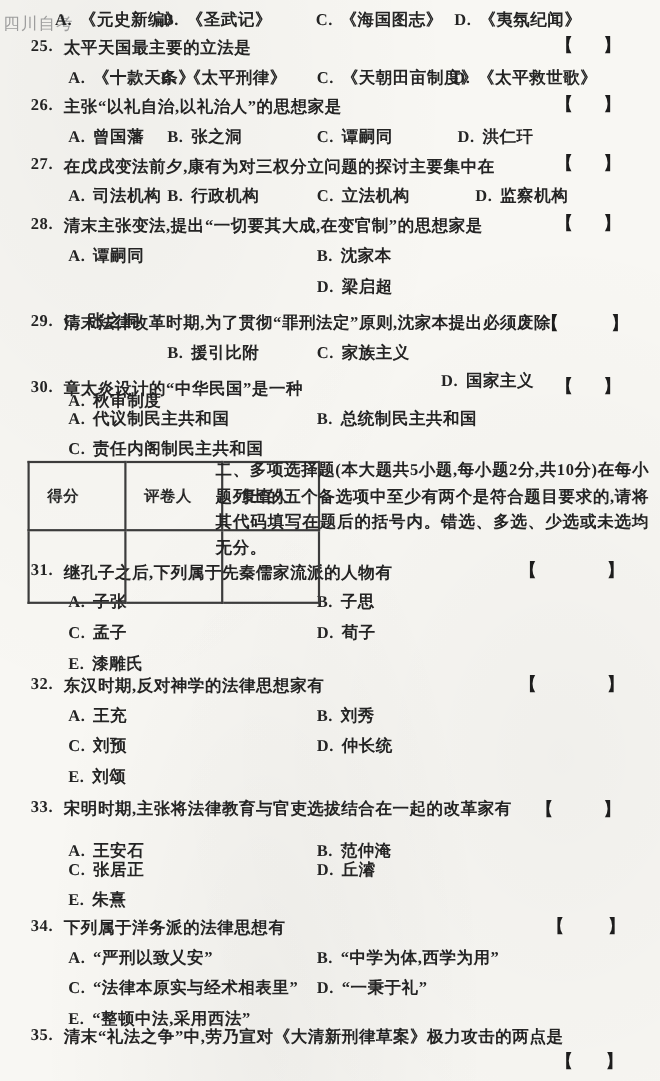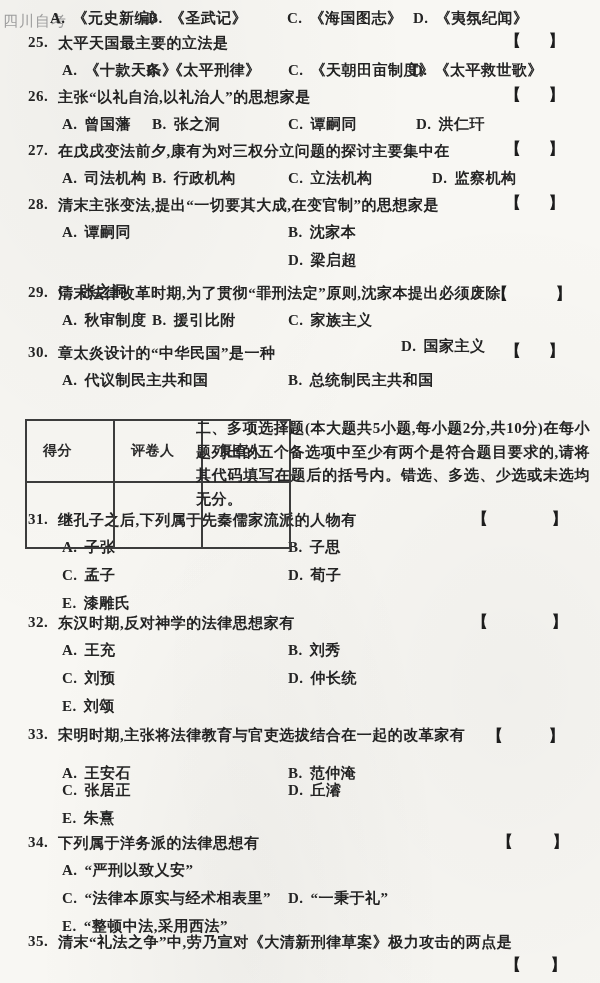--- a/index.html
+++ b/index.html
@@ -100,38 +100,39 @@
         </div>
       </div>
       <div class="q" style="top: 284px;">
         <span class="q-num">29.</span>
         <div class="q-text">清末法律改革时期,为了贯彻“罪刑法定”原则,沈家本提出必须废除</div>
         <div class="bracket" style="left: 492px; width: 80px; top: 0px;">
           <span>【</span>
           <span>】</span>
         </div>
         <div class="opt-row" style="top: 27px;">
-          <span class="opt" style="left: 62px;"><span class="lab">A.</span><span>秋审制度</span></span>
+          <span class="opt" style="left: 62px; margin-top: 44px;"><span class="lab">A.</span><span>秋审制度</span></span>
           <span class="opt" style="left: 152px;"><span class="lab">B.</span><span>援引比附</span></span>
           <span class="opt" style="left: 288px;"><span class="lab">C.</span><span>家族主义</span></span>
           <span class="opt" style="left: 401px; margin-top: 26px;"><span class="lab">D.</span><span>国家主义</span></span>
         </div>
       </div>
       <div class="q" style="top: 344px;">
         <span class="q-num">30.</span>
         <div class="q-text">章太炎设计的“中华民国”是一种</div>
         <div class="bracket" style="left: 505px; width: 60px; top: -3px;">
           <span>【</span>
           <span>】</span>
         </div>
         <div class="opt-row" style="top: 27px;">
           <span class="opt" style="left: 62px;"><span class="lab">A.</span><span>代议制民主共和国</span></span>
           <span class="opt" style="left: 288px;"><span class="lab">B.</span><span>总统制民主共和国</span></span>
         </div>
         <div class="opt-row" style="top: 55px;">
+          <span class="opt" style="left: 62px;"><span class="lab">C.</span><span>责任内阁制民主共和国</span></span>
         </div>
       </div>
       <div class="q" style="top: 511px;">
         <span class="q-num">31.</span>
         <div class="q-text">继孔子之后,下列属于先秦儒家流派的人物有</div>
         <div class="bracket" style="left: 472px; width: 96px; top: -2px;">
           <span>【</span>
           <span>】</span>
         </div>
         <div class="opt-row" style="top: 27px;">
@@ -186,20 +187,21 @@
       </div>
       <div class="q" style="top: 834px;">
         <span class="q-num">34.</span>
         <div class="q-text">下列属于洋务派的法律思想有</div>
         <div class="bracket" style="left: 497px; width: 72px; top: -2px;">
           <span>【</span>
           <span>】</span>
         </div>
         <div class="opt-row" style="top: 27px;">
           <span class="opt" style="left: 62px;"><span class="lab">A.</span><span>“严刑以致乂安”</span></span>
+          <span class="opt" style="left: 288px;"><span class="lab">B.</span><span>“中学为体,西学为用”</span></span>
         </div>
         <div class="opt-row" style="top: 55px;">
           <span class="opt" style="left: 62px;"><span class="lab">C.</span><span>“法律本原实与经术相表里”</span></span>
           <span class="opt" style="left: 288px;"><span class="lab">D.</span><span>“一秉于礼”</span></span>
         </div>
         <div class="opt-row" style="top: 83px;">
           <span class="opt" style="left: 62px;"><span class="lab">E.</span><span>“整顿中法,采用西法”</span></span>
         </div>
       </div>
       <div class="q" style="top: 933px;">

